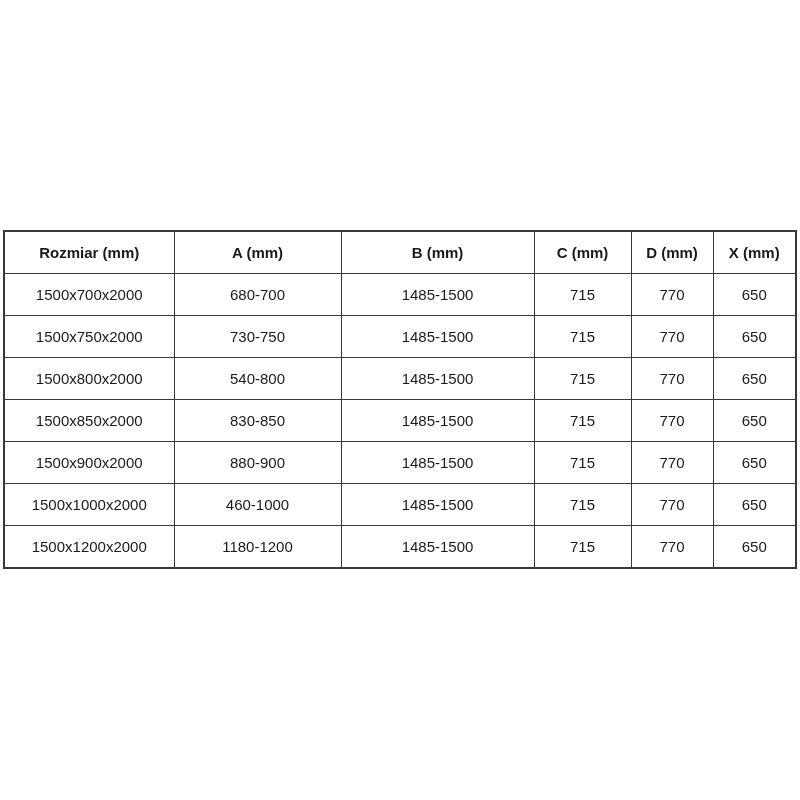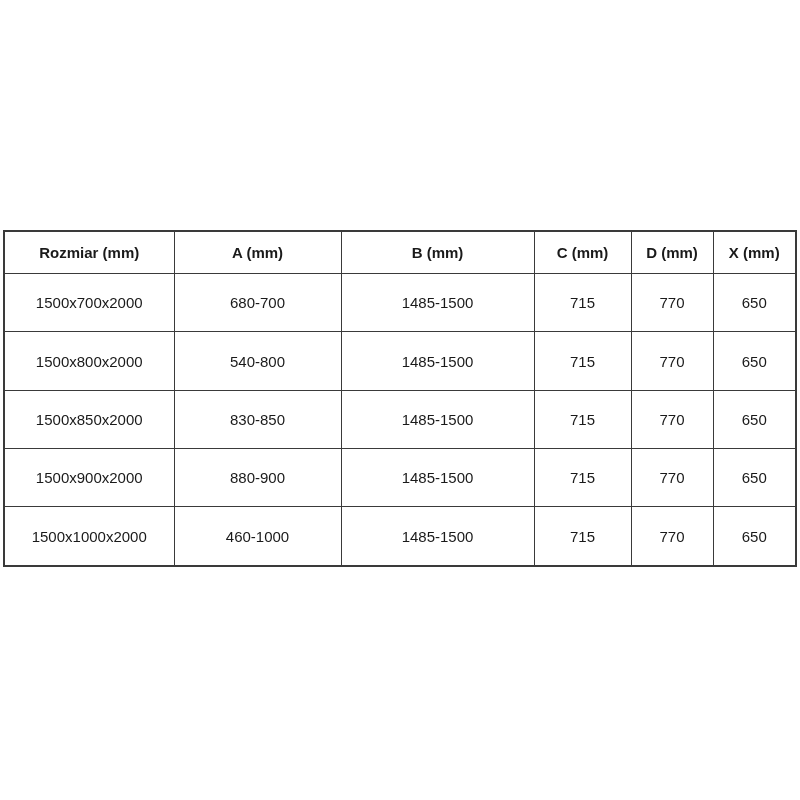--- a/index.html
+++ b/index.html
@@ -78,20 +78,28 @@
     <tbody>
         <tr>
           <td>1500x700x2000</td>
           <td>680-700</td>
           <td>1485-1500</td>
           <td>715</td>
           <td>770</td>
           <td>650</td>
         </tr>
         <tr>
+          <td>1500x750x2000</td>
+          <td>730-750</td>
+          <td>1485-1500</td>
+          <td>715</td>
+          <td>770</td>
+          <td>650</td>
+        </tr>
+        <tr>
           <td>1500x800x2000</td>
           <td>540-800</td>
           <td>1485-1500</td>
           <td>715</td>
           <td>770</td>
           <td>650</td>
         </tr>
         <tr>
           <td>1500x850x2000</td>
           <td>830-850</td>
@@ -109,15 +117,23 @@
           <td>650</td>
         </tr>
         <tr>
           <td>1500x1000x2000</td>
           <td>460-1000</td>
           <td>1485-1500</td>
           <td>715</td>
           <td>770</td>
           <td>650</td>
         </tr>
+        <tr>
+          <td>1500x1200x2000</td>
+          <td>1180-1200</td>
+          <td>1485-1500</td>
+          <td>715</td>
+          <td>770</td>
+          <td>650</td>
+        </tr>
       </tbody>
   </table>
 </div>
 
 </body></html>

